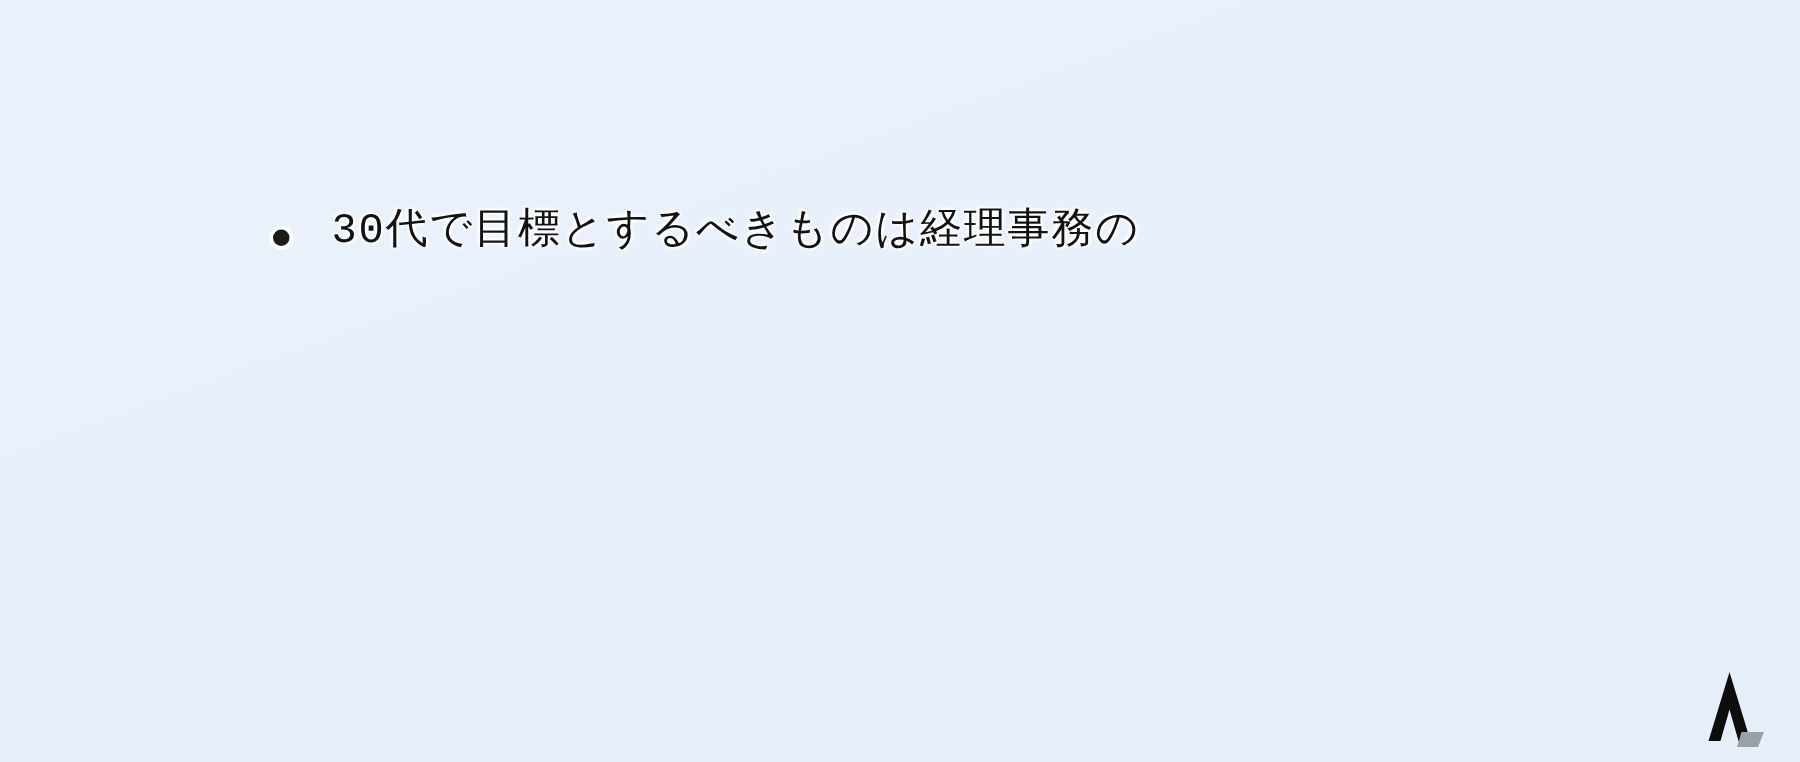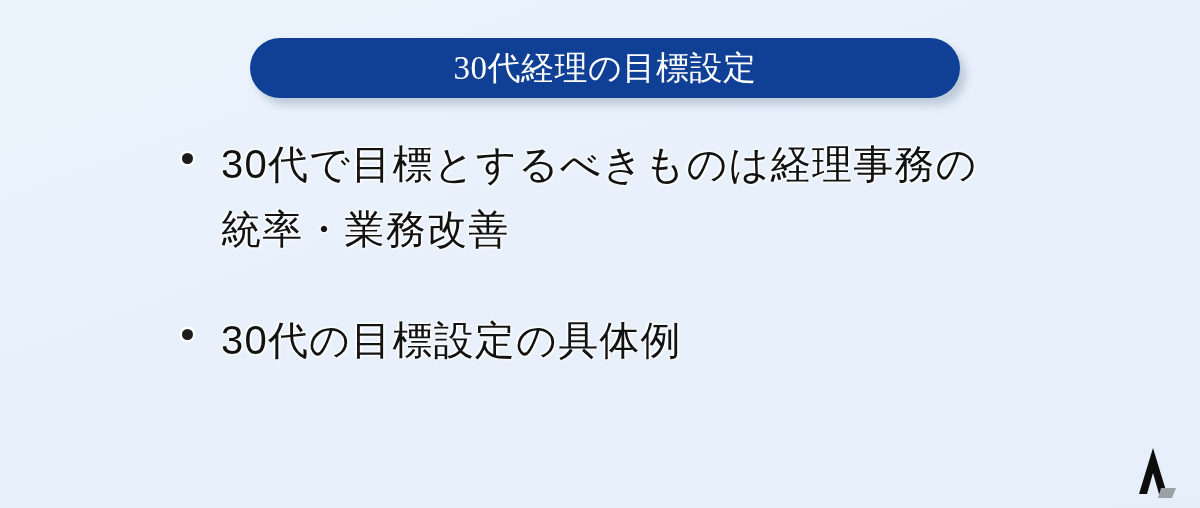--- a/index.html
+++ b/index.html
@@ -67,69 +67,59 @@
     height: 11px;
     border-radius: 50%;
     background: #1b1b1b;
     margin-top: 21px;
     margin-right: 28px;
     box-shadow: 0 0 0 2.5px rgba(255,255,255,0.9);
   }
   .bullet-text {
     flex: 1 1 auto;
     color: #121212;
-    font-size: 40px;
+    font-size: 28px;
     line-height: 1.62;
     letter-spacing: 1.2px;
     text-shadow:
       0 0 3px #ffffff,
       0 0 3px #ffffff,
       1.2px 1.2px 2px #ffffff,
       -1.2px -1.2px 2px #ffffff;
-    font-family: Liberation Sans, sans-serif;
+    font-family: Liberation Mono, monospace;
   }
   .bullet-line {
     display: block;
   }
 
   
   #logo {
     position: absolute;
     right: 14px;
     bottom: 6px;
     width: 66px;
     height: 58px;
   }
 </style>
 </head>
 <body>
 
 <div id="slide">
 
-  <div id="title-banner">
-    <span id="title-text">30代経理の目標設定</span>
-  </div>
 
   <div id="bullet-list">
 
     <div class="bullet-item">
       <span class="bullet-marker"></span>
       <span class="bullet-text">
         <span class="bullet-line">30代で目標とするべきものは経理事務の</span>
-        <span class="bullet-line">統率・業務改善</span>
       </span>
     </div>
 
 
-    <div class="bullet-item">
-      <span class="bullet-marker"></span>
-      <span class="bullet-text">
-        <span class="bullet-line">30代の目標設定の具体例</span>
-      </span>
-    </div>
 
   </div>
 
   <svg id="logo" viewBox="0 0 66 58">
     <polygon points="33,4 47,50 39,50 33,29 27,50 19,50" fill="#0d0d0d"></polygon>
     <polygon points="41,44 56,44 52,54 38,54" fill="#9aa0a6"></polygon>
   </svg>
 
 </div>
 

